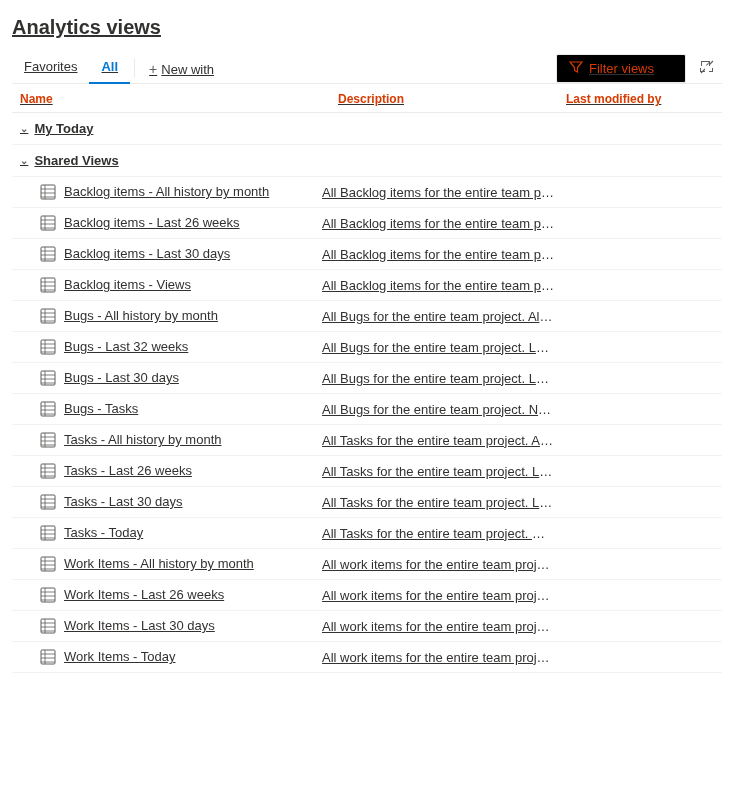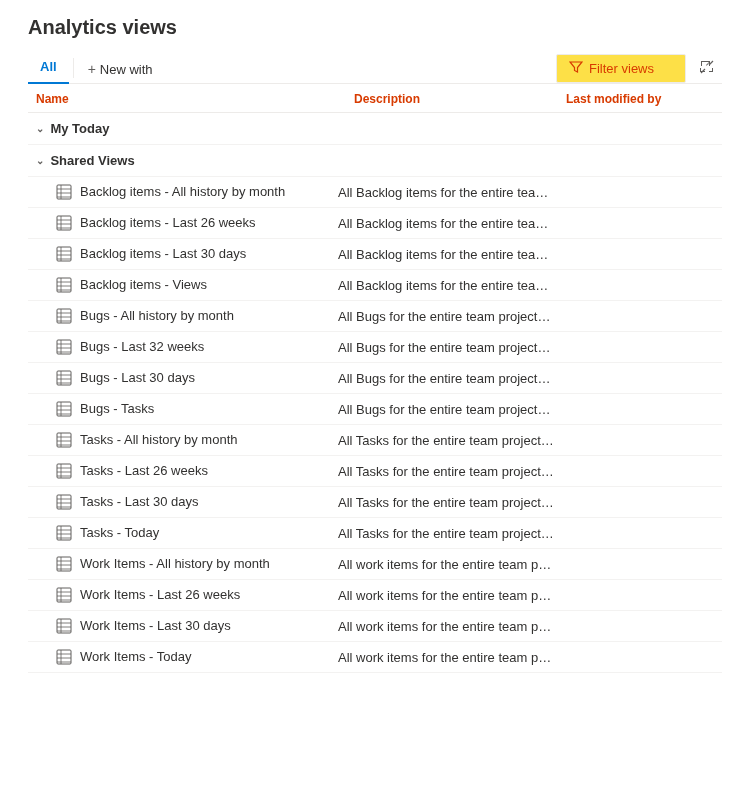--- a/index.html
+++ b/index.html
@@ -5,21 +5,22 @@
     * { box-sizing: border-box; margin: 0; padding: 0; }
     body {
       font-family: "Segoe UI", Arial, sans-serif;
       font-size: 13px;
       color: #323130;
       background: #fff;
       width: 734px;
       min-height: 795px;
     }
     .page-container {
-      padding: 16px 12px 12px 28px;
+      padding: 16px 12px 12px 12px;
+      text-decoration: underline;
     }
     .page-title {
       font-size: 20px;
       font-weight: 600;
       color: #323130;
       margin-bottom: 14px;
     }
     .toolbar {
       display: flex;
       align-items: center;
@@ -57,21 +58,21 @@
       display: flex;
       align-items: center;
       gap: 6px;
     }
     .filter-views-btn {
       display: flex;
       align-items: center;
       gap: 6px;
       padding: 5px 12px;
       border: 1px solid #edebe9;
-      background: #fde047;
+      background: #000000;
       cursor: pointer;
       color: #d83b01;
       font-size: 13px;
       border-radius: 2px;
       min-width: 130px;
     }
     .expand-btn {
       padding: 5px 8px;
       border: none;
       background: none;
@@ -164,20 +165,21 @@
     }
   </style>
 </head>
 <body>
 
 <div class="page-container">
   <div class="page-title">Analytics views</div>
 
   <div class="toolbar">
     <div class="tabs-left">
+      <div class="tab">Favorites</div>
       <div class="tab active">All</div>
       <div class="divider-v"></div>
       <button class="new-view-btn">
         <span style="font-size:14px;color:#605e5c;">+</span>
         <span>New with</span>
       </button>
     </div>
     <div class="toolbar-right">
       <button class="filter-views-btn">
         <span>

